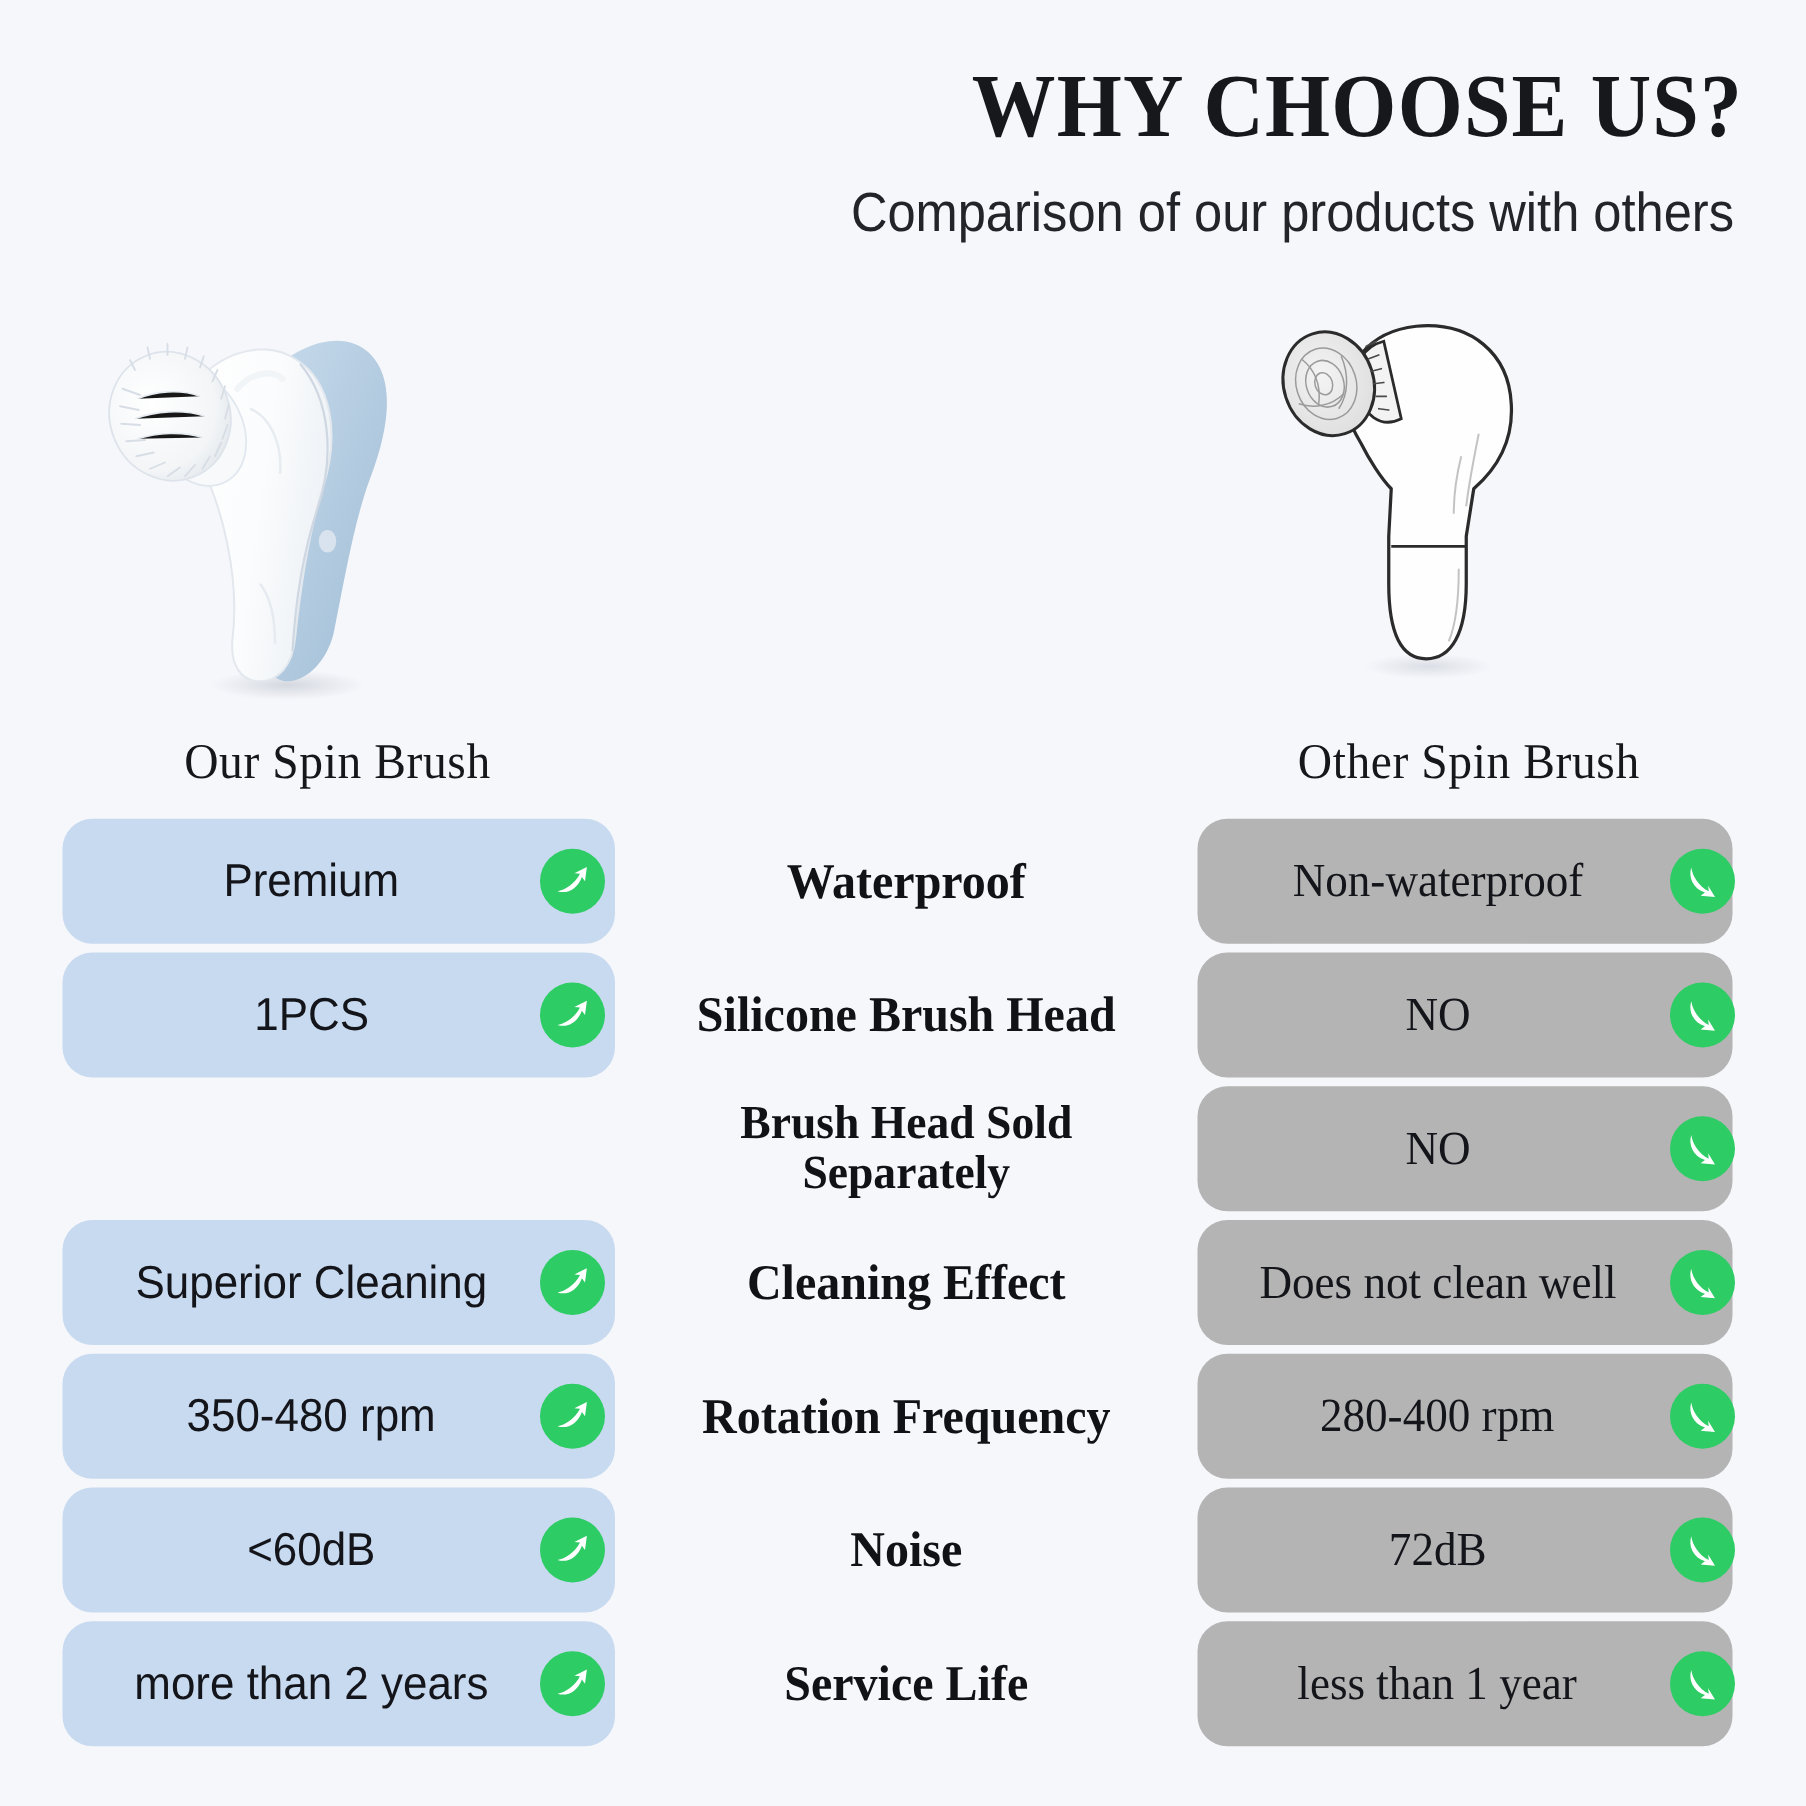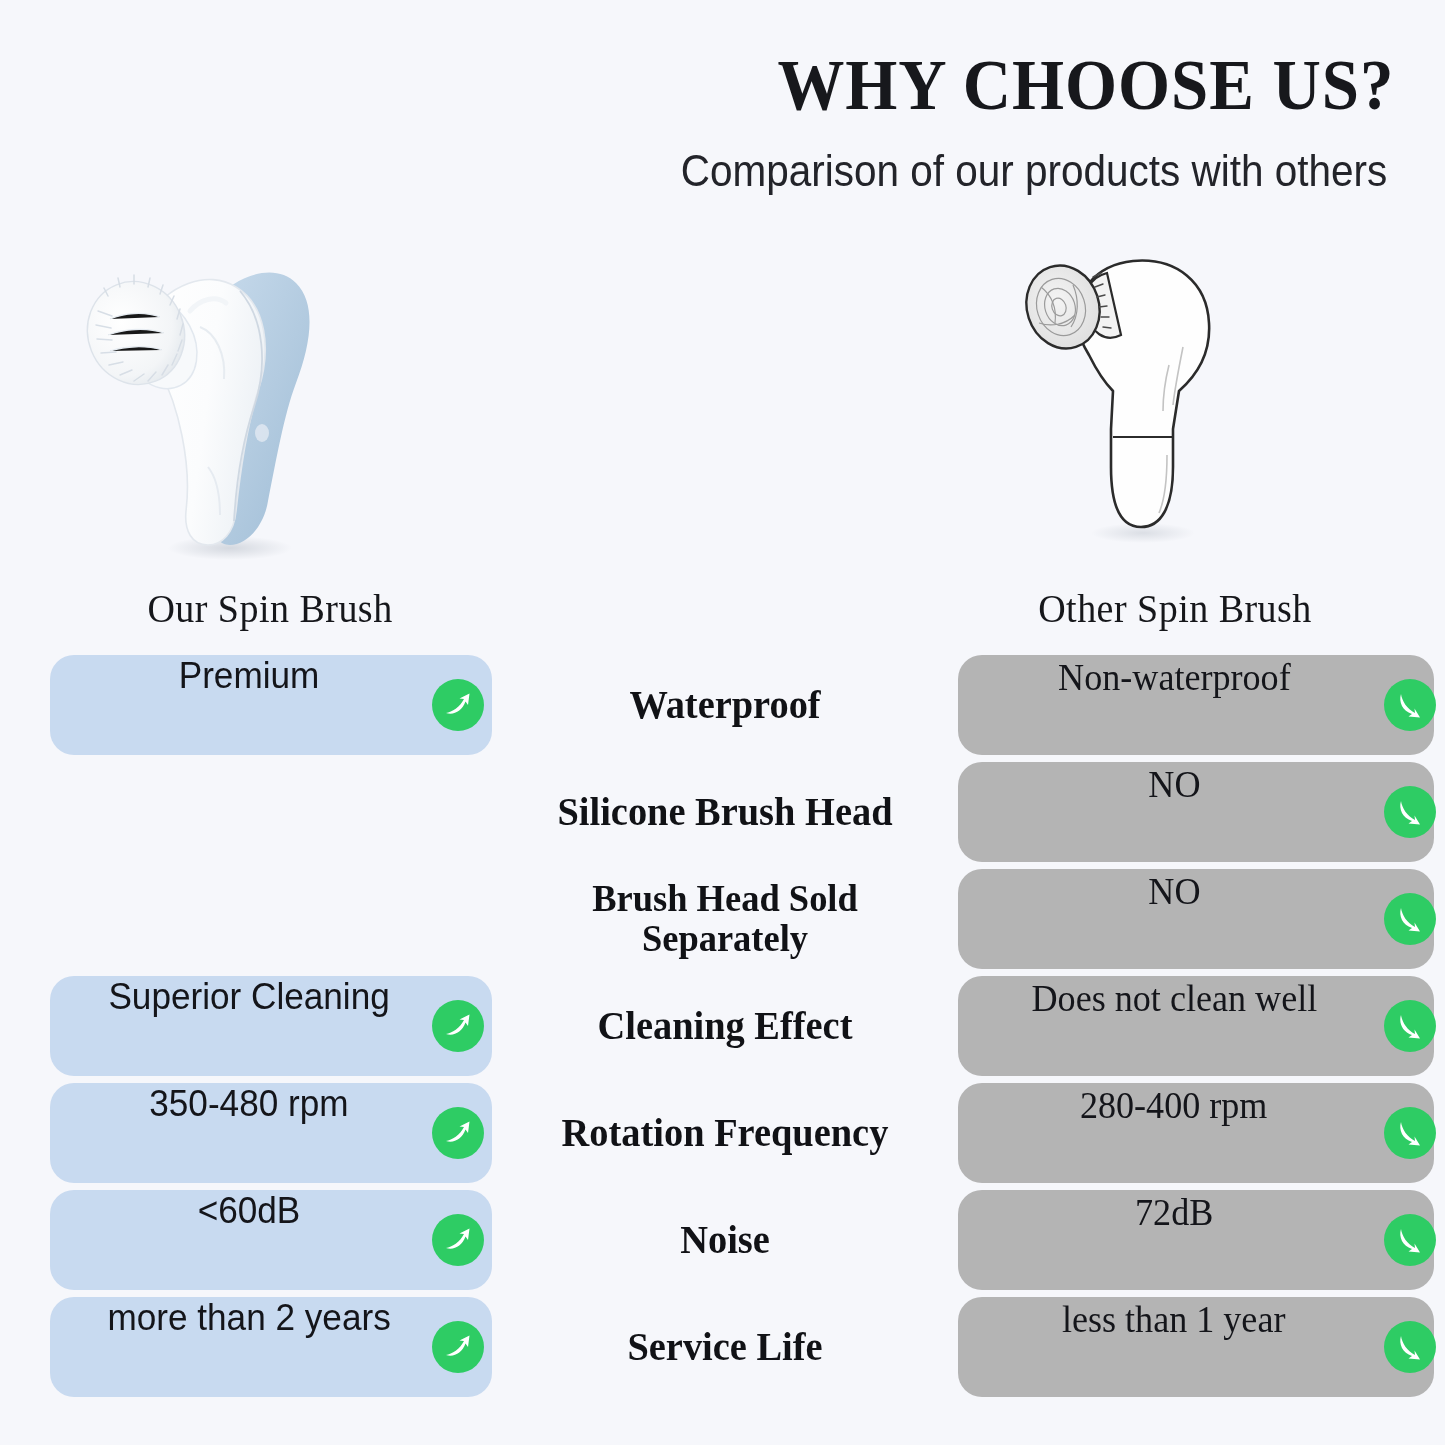--- a/index.html
+++ b/index.html
@@ -83,32 +83,33 @@
     position: relative;
     height: 107px;
   }
 
   .pill {
     position: absolute;
     top: 0;
     height: 100px;
     border-radius: 24px;
     display: flex;
+    align-items: center;
     box-sizing: border-box;
   }
   .pill.left {
     left: 50px;
     width: 442px;
     background: #c8daf0;
     justify-content: center;
     padding-right: 44px;
   }
   .pill.right {
     left: 958px;
-    width: 476px;
+    width: 428px;
     background: #b4b4b4;
     justify-content: center;
     padding-right: 44px;
   }
   .pill-text {
     font-family: "Liberation Sans", sans-serif;
     font-size: 37px;
     color: #14151a;
     white-space: nowrap;
     transform: scaleX(0.95);
@@ -315,20 +316,28 @@
       <span class="pill-text">Non-waterproof</span>
       <span class="badge">
         <svg width="34" height="34" viewBox="0 0 34 34">
             <path d="M8 6 C9 13 14 21 22 25 L21.5 20.5 L27 29.5 L15.5 28.5 L19 26 C9.5 23 5.5 14 8 6 Z" fill="#ffffff"></path>
           </svg>
       </span>
     </div>
   </div>
 
   <div class="row">
+    <div class="pill left">
+      <span class="pill-text">1PCS</span>
+      <span class="badge">
+        <svg width="34" height="34" viewBox="0 0 34 34">
+            <path d="M5 25 C11 24 19 19 23 11 L18.5 10.5 L28.5 5.5 L27 17 L24.5 13.5 C21 23 13 27.5 5 25 Z" fill="#ffffff"></path>
+          </svg>
+      </span>
+    </div>
     <div class="feature">Silicone Brush Head</div>
     <div class="pill right">
       <span class="pill-text">NO</span>
       <span class="badge">
         <svg width="34" height="34" viewBox="0 0 34 34">
             <path d="M8 6 C9 13 14 21 22 25 L21.5 20.5 L27 29.5 L15.5 28.5 L19 26 C9.5 23 5.5 14 8 6 Z" fill="#ffffff"></path>
           </svg>
       </span>
     </div>
   </div>

